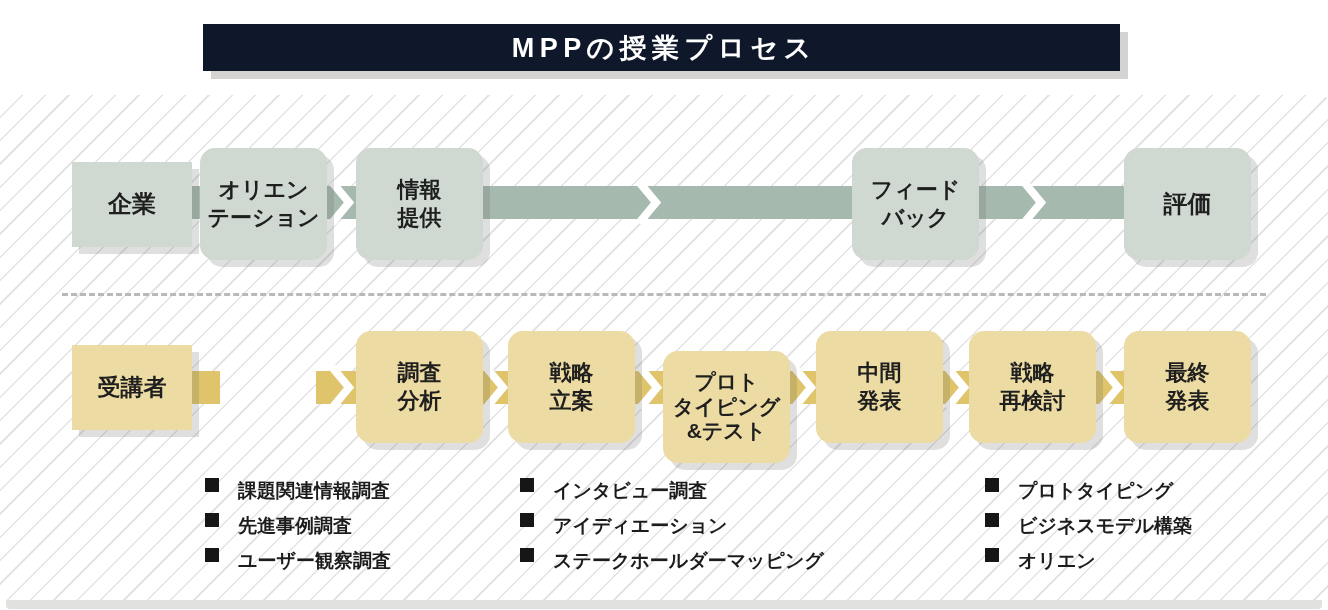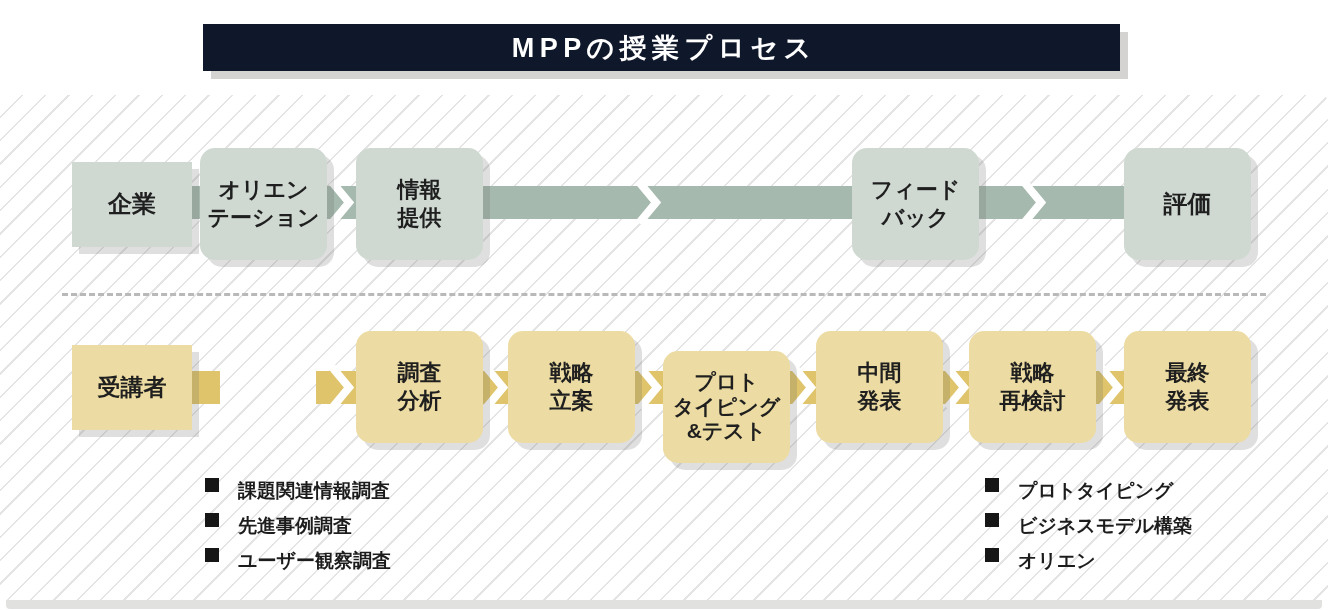--- a/index.html
+++ b/index.html
@@ -173,20 +173,34 @@
     <div class="note-item">
       <span class="sq"></span>
       <span>先進事例調査</span>
     </div>
     <div class="note-item">
       <span class="sq"></span>
       <span>ユーザー観察調査</span>
     </div>
   </div>
 
+  <div class="notes" style="left:520px;top:383px;">
+    <div class="note-item">
+      <span class="sq"></span>
+      <span>インタビュー調査</span>
+    </div>
+    <div class="note-item">
+      <span class="sq"></span>
+      <span>アイディエーション</span>
+    </div>
+    <div class="note-item">
+      <span class="sq"></span>
+      <span>ステークホールダーマッピング</span>
+    </div>
+  </div>
 
   <div class="notes" style="left:985px;top:383px;">
     <div class="note-item">
       <span class="sq"></span>
       <span>プロトタイピング</span>
     </div>
     <div class="note-item">
       <span class="sq"></span>
       <span>ビジネスモデル構築</span>
     </div>

